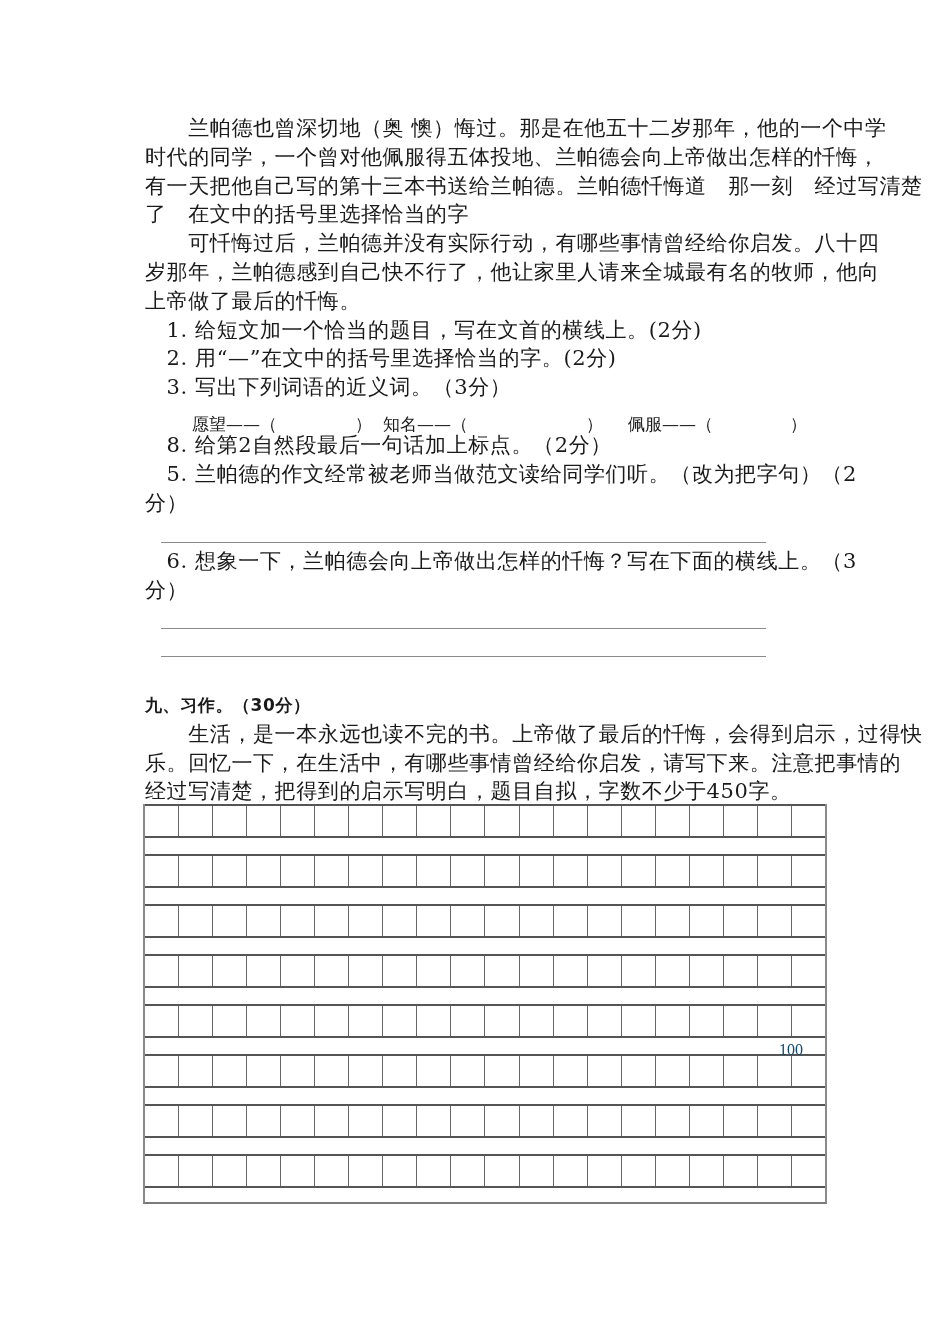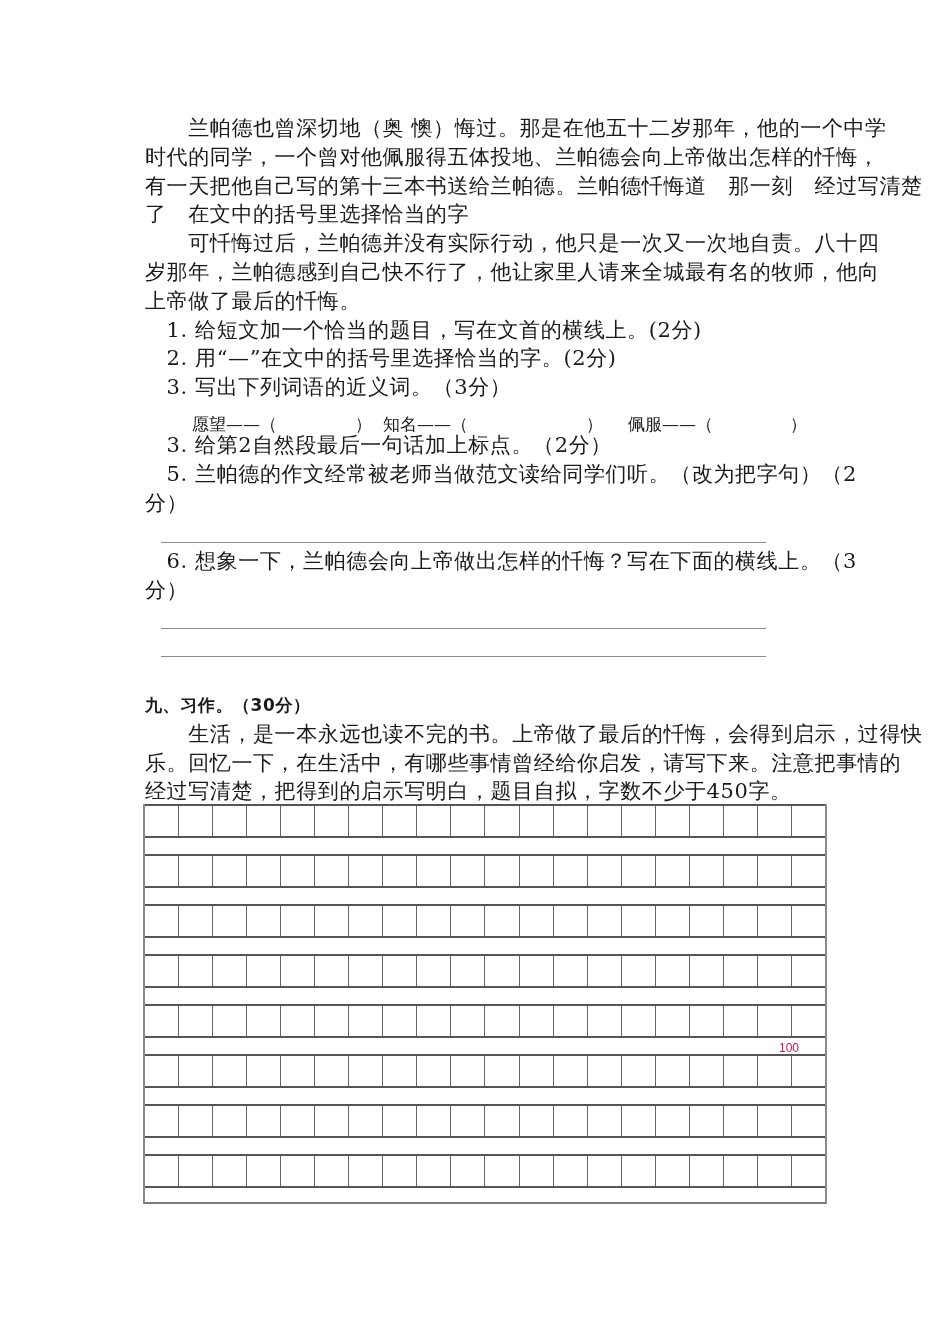--- a/index.html
+++ b/index.html
@@ -21,54 +21,54 @@
     border-bottom: 2px solid #7a7a7a; box-sizing: border-box;
   }
   .grid-row {
     position: absolute; left: 0; width: 680px; height: 34px;
     border-top: 2px solid #555; border-bottom: 2px solid #555;
     box-sizing: border-box; display: flex;
   }
   .cell { flex: 1; border-right: 1.5px solid #666; box-sizing: border-box; }
   .cell:last-child { border-right: none; }
   .count-label {
-    position: absolute; font-family: Liberation Sans, sans-serif;
-    font-size: 12px; color: #be185d;
+    position: absolute; font-family: Liberation Serif, serif;
+    font-size: 16px; color: #0c4a6e;
   }
 </style>
 </head>
 <body>
 
 <div class="line" style="top:114px">　　兰帕德也曾深切地（奥 懊）悔过。那是在他五十二岁那年，他的一个中学</div>
 <div class="line" style="top:143px">时代的同学，一个曾对他佩服得五体投地、兰帕德会向上帝做出怎样的忏悔，</div>
 <div class="line" style="top:172px">有一天把他自己写的第十三本书送给兰帕德。兰帕德忏悔道　那一刻　经过写清楚</div>
 <div class="line" style="top:200px">了　在文中的括号里选择恰当的字</div>
 
-<div class="line" style="top:229px">　　可忏悔过后，兰帕德并没有实际行动，他只是一次又一次地自责。八十四</div>
+<div class="line" style="top:229px">　　可忏悔过后，兰帕德并没有实际行动，有哪些事情曾经给你启发。八十四</div>
 <div class="line" style="top:258px">岁那年，兰帕德感到自己快不行了，他让家里人请来全城最有名的牧师，他向</div>
 <div class="line" style="top:287px">上帝做了最后的忏悔。</div>
 
 <div class="line" style="top:316px">　1. 给短文加一个恰当的题目，写在文首的横线上。(2分)</div>
 <div class="line" style="top:344px">　2. 用“—”在文中的括号里选择恰当的字。(2分)</div>
 <div class="line" style="top:373px">　3. 写出下列词语的近义词。（3分）</div>
 
 <div>
   <span class="syn" style="left:192px; top:402px">愿望——（</span>
   <span class="syn" style="left:355px; top:402px">）</span>
 </div>
 <div>
   <span class="syn" style="left:383px; top:402px">知名——（</span>
   <span class="syn" style="left:586px; top:402px">）</span>
 </div>
 <div>
   <span class="syn" style="left:628px; top:402px">佩服——（</span>
   <span class="syn" style="left:790px; top:402px">）</span>
 </div>
 
-<div class="line" style="top:431px">　3. 给第2自然段最后一句话加上标点。（2分）</div>
+<div class="line" style="top:431px">　8. 给第2自然段最后一句话加上标点。（2分）</div>
 <div class="line" style="top:460px">　5. 兰帕德的作文经常被老师当做范文读给同学们听。（改为把字句）（2</div>
 <div class="line" style="top:489px">分）</div>
 <div class="rule" style="left:161px; top:542px; width:605px"></div>
 
 <div class="line" style="top:547px">　6. 想象一下，兰帕德会向上帝做出怎样的忏悔？写在下面的横线上。（3</div>
 <div class="line" style="top:576px">分）</div>
 <div class="rule" style="left:161px; top:628px; width:605px"></div>
 <div class="rule" style="left:161px; top:656px; width:605px"></div>
 
 <div class="line heading" style="top:691px">九、习作。（30分）</div>

